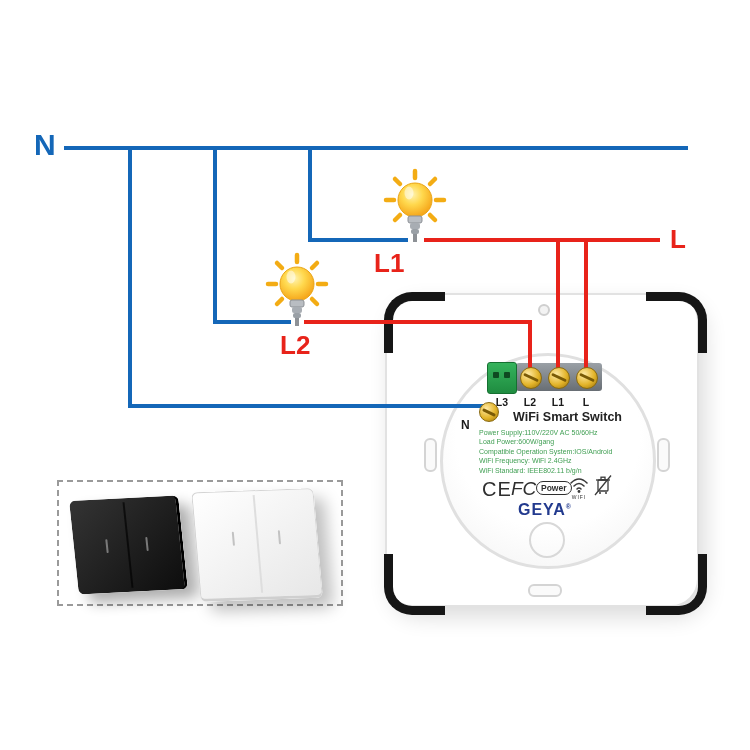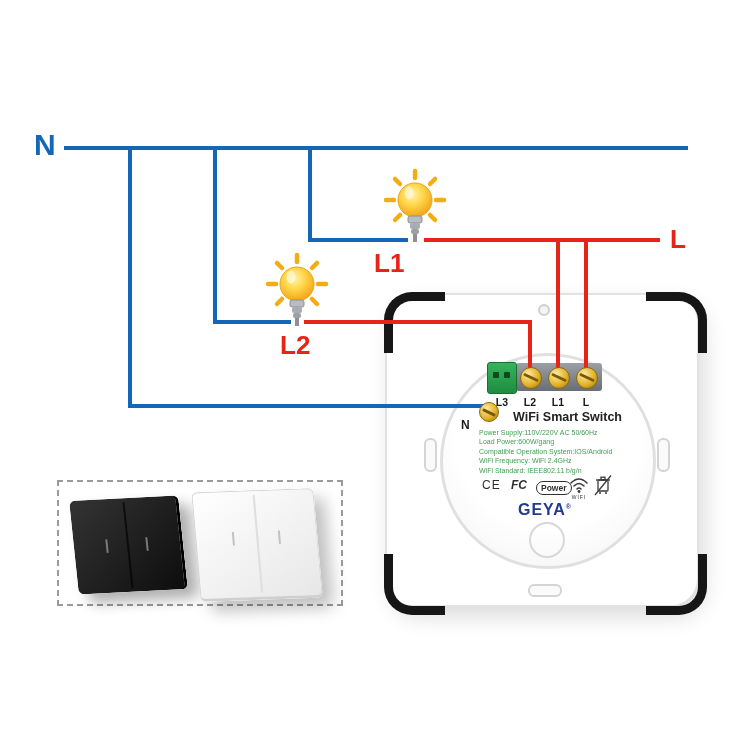--- a/index.html
+++ b/index.html
@@ -55,22 +55,22 @@
   .term-label{position:absolute;width:20px;text-align:center;font-size:10.5px;font-weight:bold;
         color:#1a1a1a;z-index:8;top:396px;}
   .n-term-label{position:absolute;left:461px;top:418px;font-size:12px;font-weight:bold;color:#1a1a1a;z-index:8;}
 
   
   .module-title{position:absolute;left:478px;top:410px;width:144px;text-align:right;
         font-size:12.5px;font-weight:bold;color:#222;z-index:4;}
   .module-specs{position:absolute;left:479px;top:428px;width:152px;z-index:4;
         font-size:7px;line-height:9.4px;color:#3f9e52;}
   .cert{position:absolute;z-index:4;color:#2f2f2f;}
-  .cert-ce{left:482px;top:478px;font-size:12px;letter-spacing:1px;}
-  .cert-fcc{left:511px;top:478px;font-size:12px;font-weight:bold;font-style:italic;}
+  .cert-ce{left:482px;top:478px;font-size:20px;letter-spacing:1px;}
+  .cert-fcc{left:511px;top:478px;font-size:19px;font-weight:normal;font-style:italic;}
   .cert-rohs{left:536px;top:481px;font-size:8.5px;font-weight:bold;border:1.5px solid #2f2f2f;
         border-radius:8px;padding:1px 4px;}
   .wifi-icon{position:absolute;left:569px;top:476px;z-index:4;}
   .wifi-word{position:absolute;left:566px;top:494px;width:26px;text-align:center;font-size:5px;
         letter-spacing:1px;color:#2f2f2f;z-index:4;}
   .weee-icon{position:absolute;left:594px;top:474px;z-index:4;}
   .brand{position:absolute;left:495px;top:501px;width:100px;text-align:center;z-index:4;
         font-size:16px;font-weight:800;letter-spacing:1px;color:#223a8e;}
   .brand sup{font-size:7px;}
 

